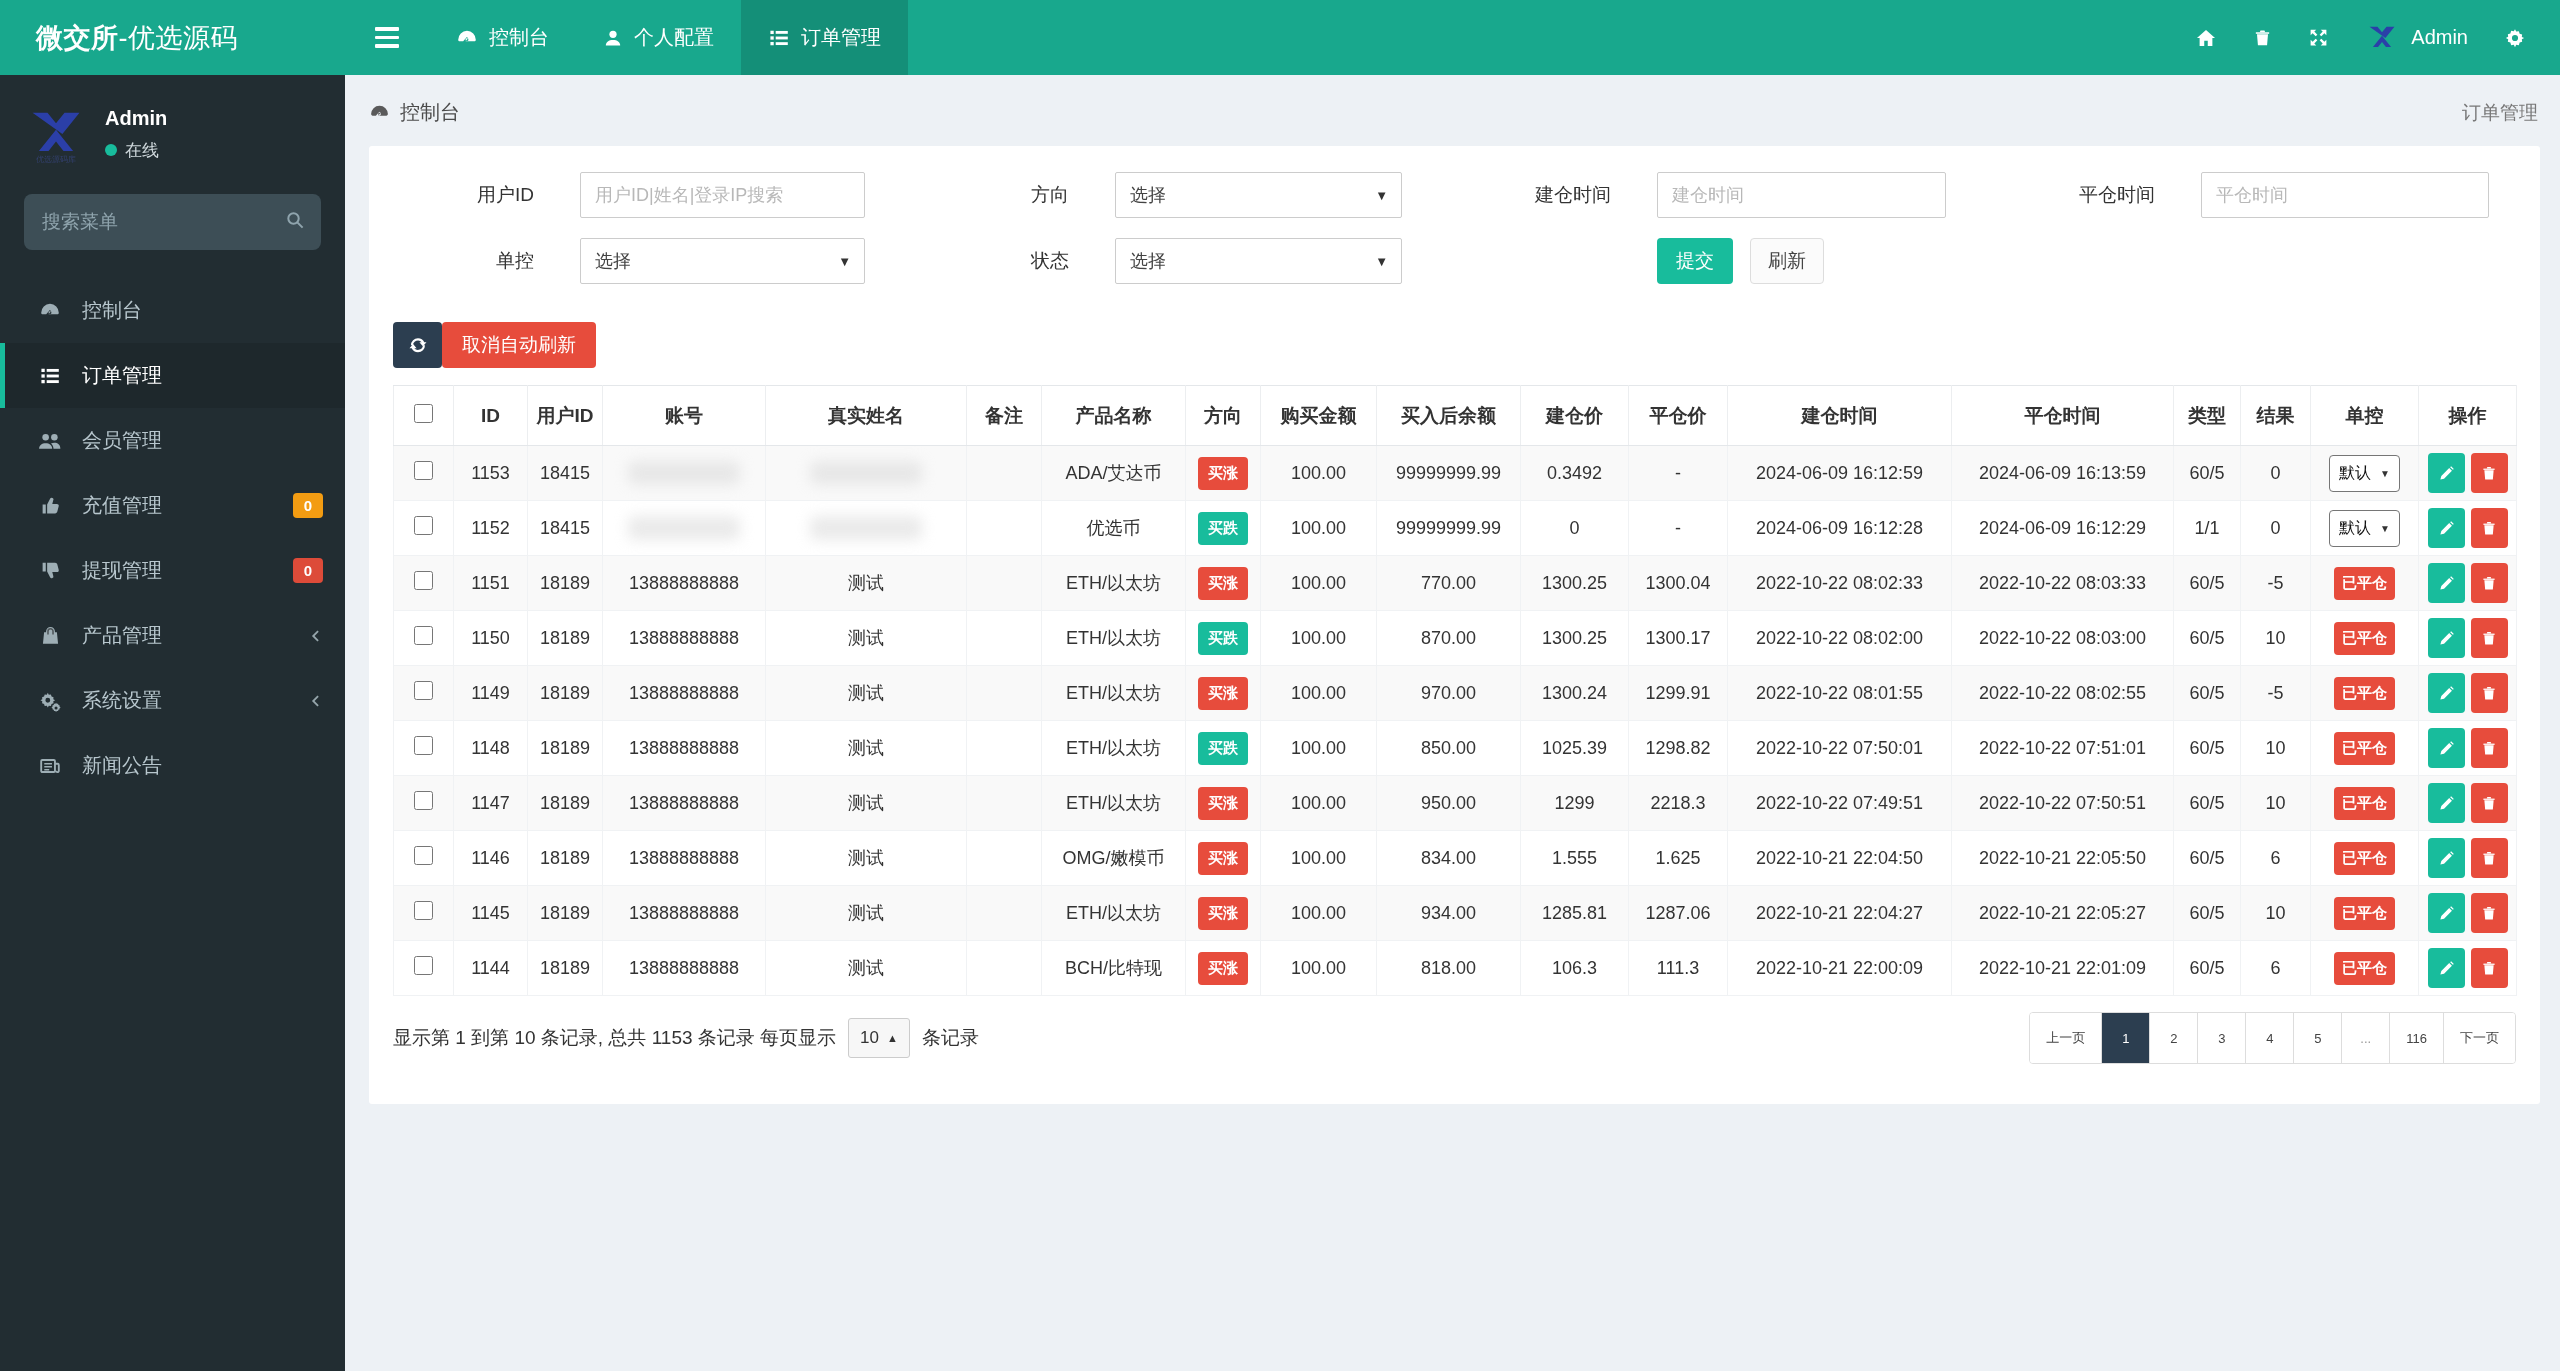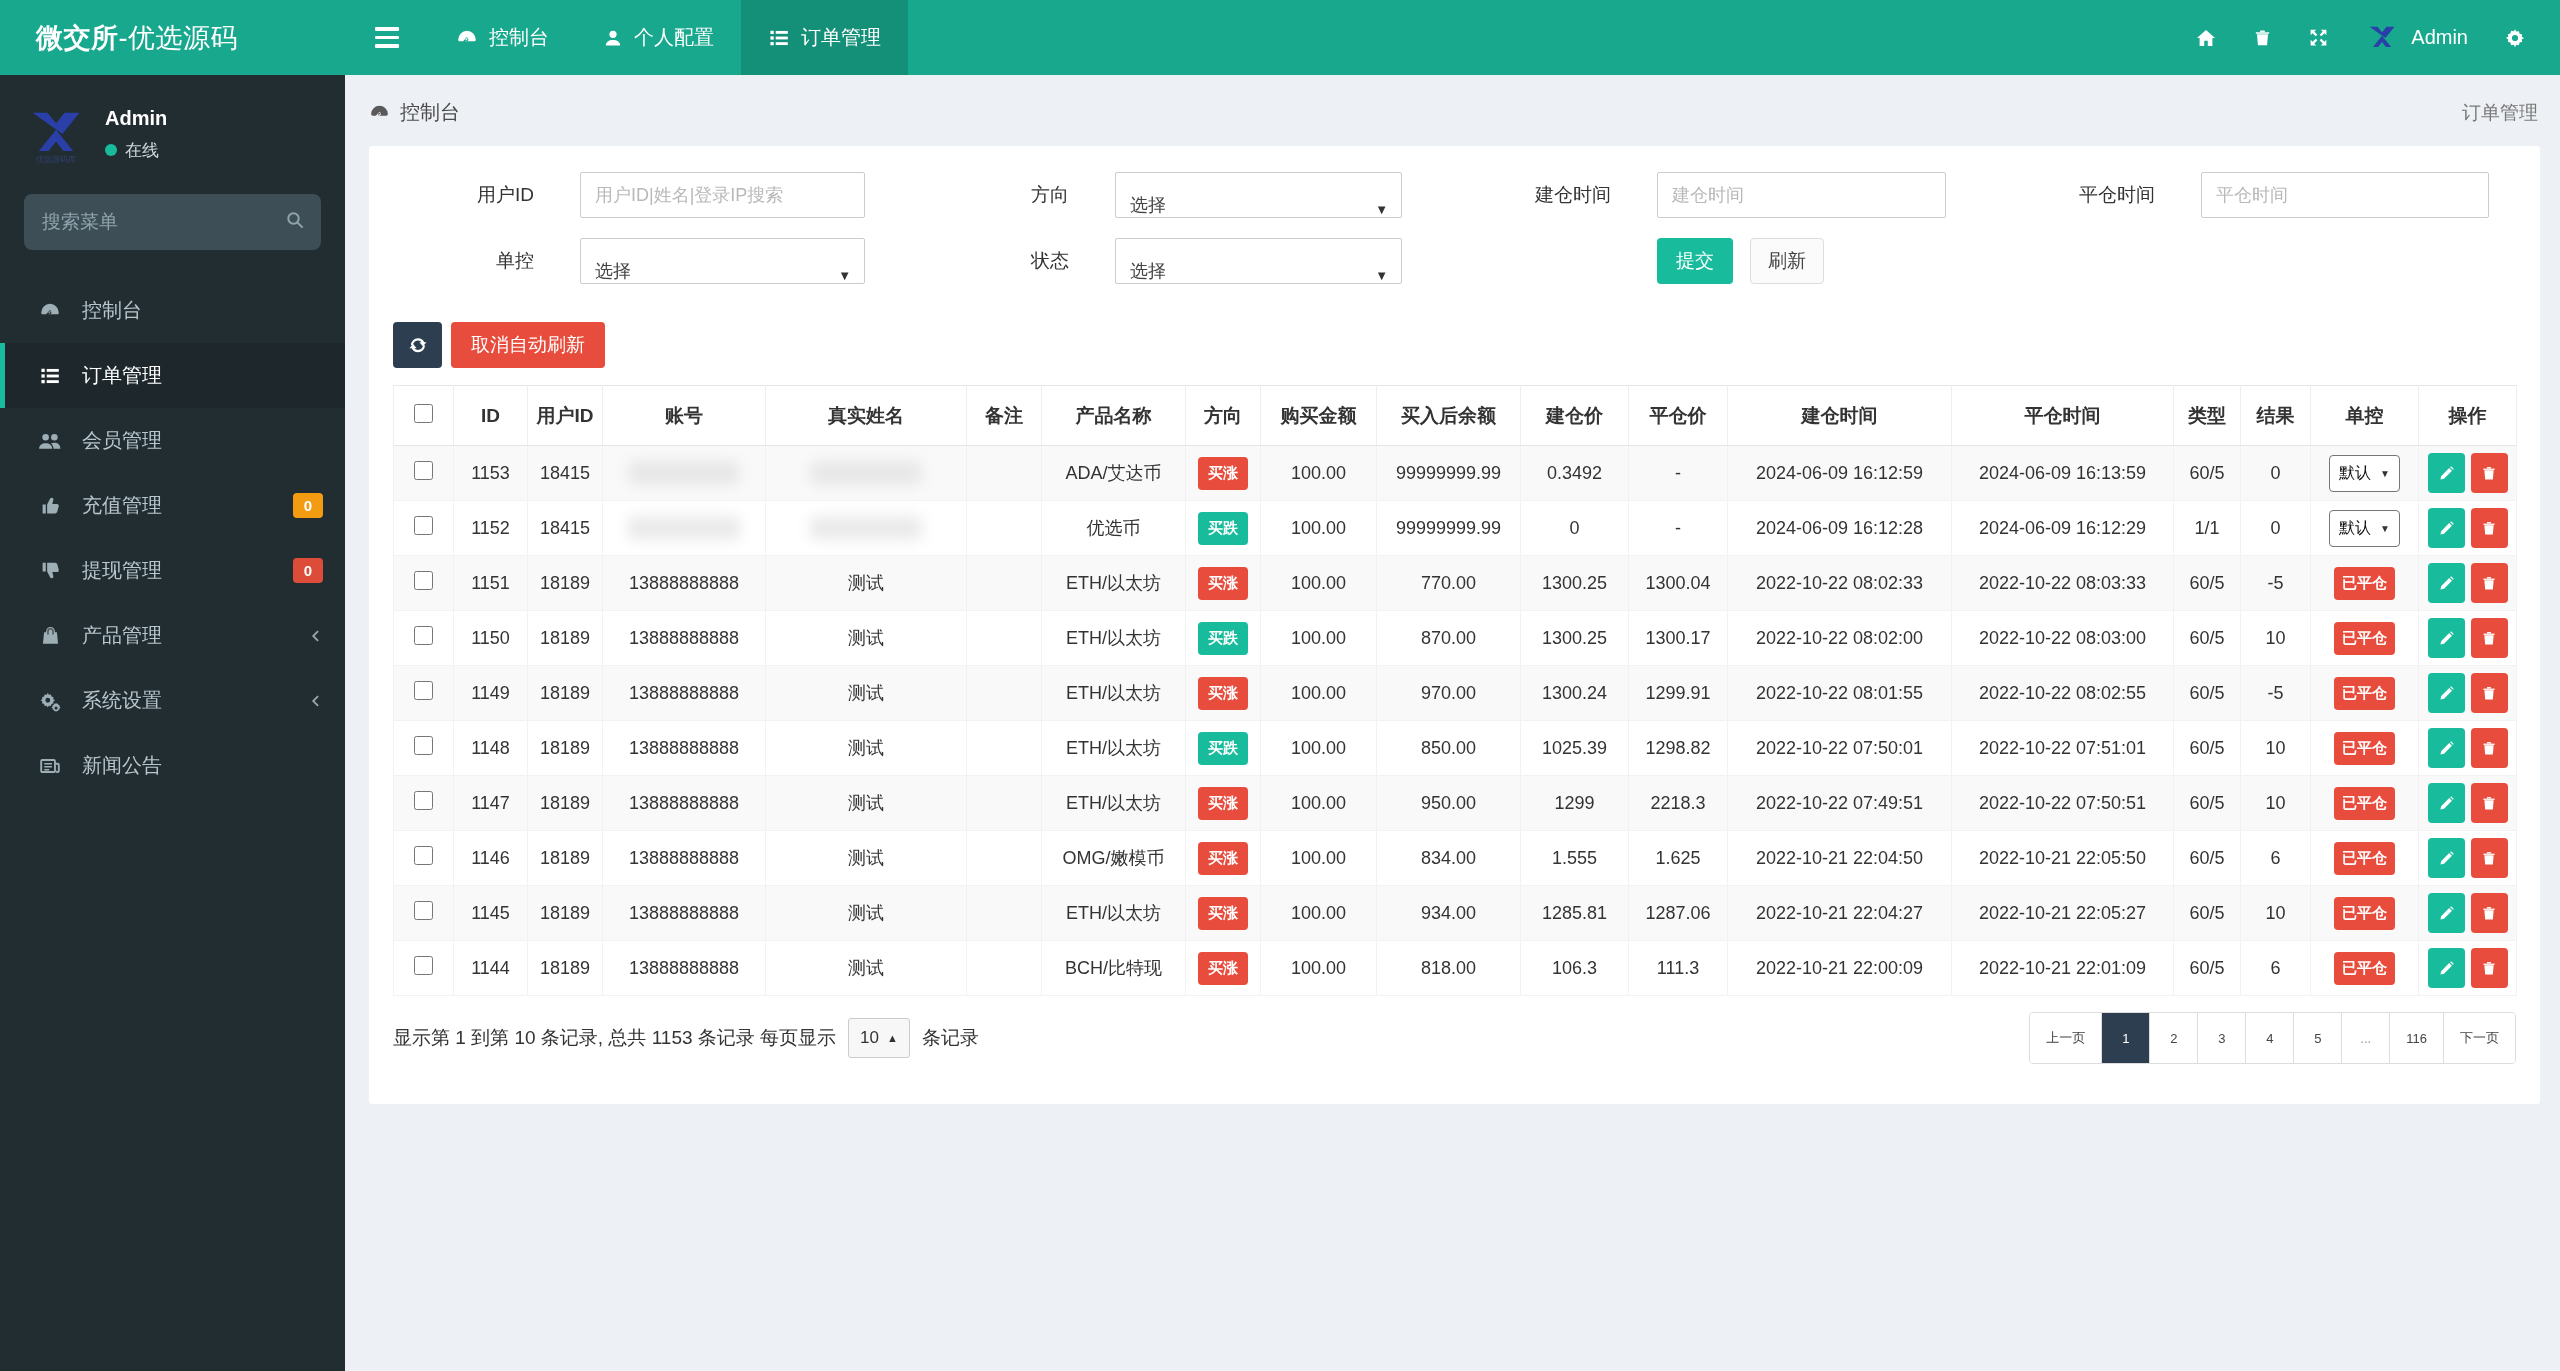--- a/index.html
+++ b/index.html
@@ -47,31 +47,31 @@
   .bc-left { display:flex; align-items:center; gap:10px; color:#4b4b4b; font-size:20px; }
   .bc-left .icon { color:#5a5a5a; display:flex; }
   .bc-right { color:#787878; font-size:19px; }
   .card { margin:0 20px 0 24px; background:#fff; border-radius:3px; padding:16px 24px 40px; }
 
   
   .filter-grid { display:grid; grid-template-columns:187px 285px 250px 287px 255px 289px 255px 288px; row-gap:20px; align-items:center; padding-top:10px; }
   .f-label { text-align:right; padding-right:46px; font-size:19px; color:#333; white-space:nowrap; }
   .f-input { height:46px; width:100%; border:1px solid #ccc; border-radius:2px; font-size:18px; color:#555; padding:0 14px; background:#fff; outline:none; }
   .f-input::placeholder { color:#b8b8b8; }
-  .f-select { position:relative; height:46px; border:1px solid #ccc; border-radius:2px; background:#fff; display:flex; align-items:flex-end; padding:0 14px; font-size:18px; color:#444; cursor:pointer; }
+  .f-select { position:relative; height:46px; border:1px solid #ccc; border-radius:2px; background:#fff; display:flex; align-items:center; padding:0 14px; font-size:18px; color:#444; cursor:pointer; }
   .f-select .caret { position:absolute; right:13px; color:#333; font-size:13px; }
   .f-buttons { display:flex; gap:17px; }
   .btn { border:none; border-radius:4px; height:46px; font-size:19px; cursor:pointer; font-family:inherit; }
   .btn-submit { background:#18bc9c; color:#fff; padding:0 19px; }
   .btn-refresh { background:#fbfbfb; border:1px solid #ddd; color:#444; padding:0 17px; }
 
   
   .toolbar { margin-top:38px; display:flex; }
   .btn-sync { width:49px; height:46px; background:#2c3e50; border-radius:4px; color:#fff; border:none; display:flex; align-items:center; justify-content:center; cursor:pointer; }
-  .btn-cancel { background:#e74c3c; color:#fff; padding:0 20px; margin-left:9px; }
+  .btn-cancel { background:#e74c3c; color:#fff; padding:0 20px; }
 
   
   table { width:100%; border-collapse:collapse; table-layout:fixed; margin-top:17px; }
   th { height:60px; font-size:19px; color:#333; font-weight:bold; border:1px solid #eceef0; border-top:1px solid #e4e7ea; border-bottom:1px solid #e4e7ea; background:#fff; }
   td { height:55px; font-size:18px; color:#333; text-align:center; border:1px solid #f0f2f4; overflow:hidden; white-space:nowrap; }
   tr.striped td { background:#f9f9f9; }
   .dir-badge, .status-badge { display:inline-block; min-width:50px; padding:7px 8px; border-radius:4px; color:#fff; font-size:15px; font-weight:bold; }
   .blur-blob { display:inline-block; width:112px; height:24px; background:#d9d9d9; border-radius:6px; filter:blur(7px); opacity:.55; vertical-align:middle; }
   .mini-select { display:inline-flex; align-items:center; gap:9px; border:1px solid #767676; border-radius:4px; padding:7px 9px; font-size:16px; color:#111; background:#fff; cursor:pointer; }
   .mini-select .caret { font-size:10px; color:#333; }

